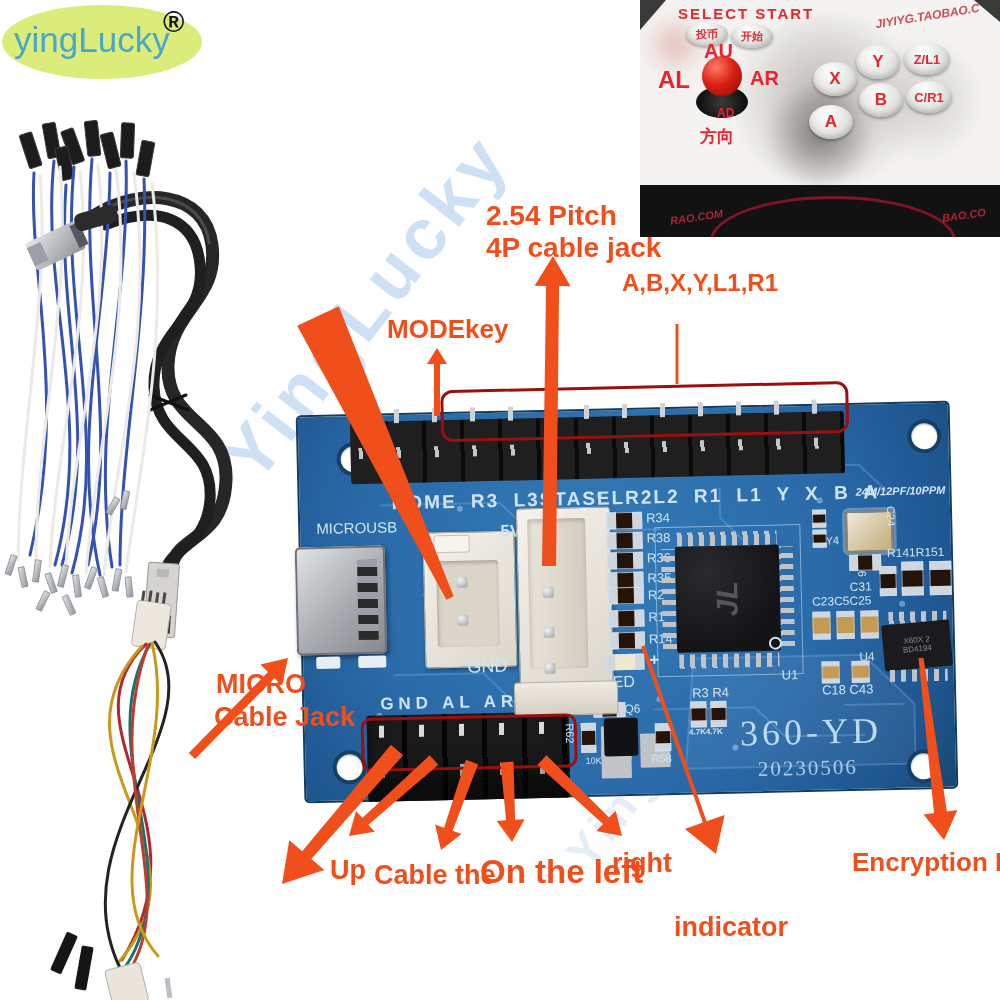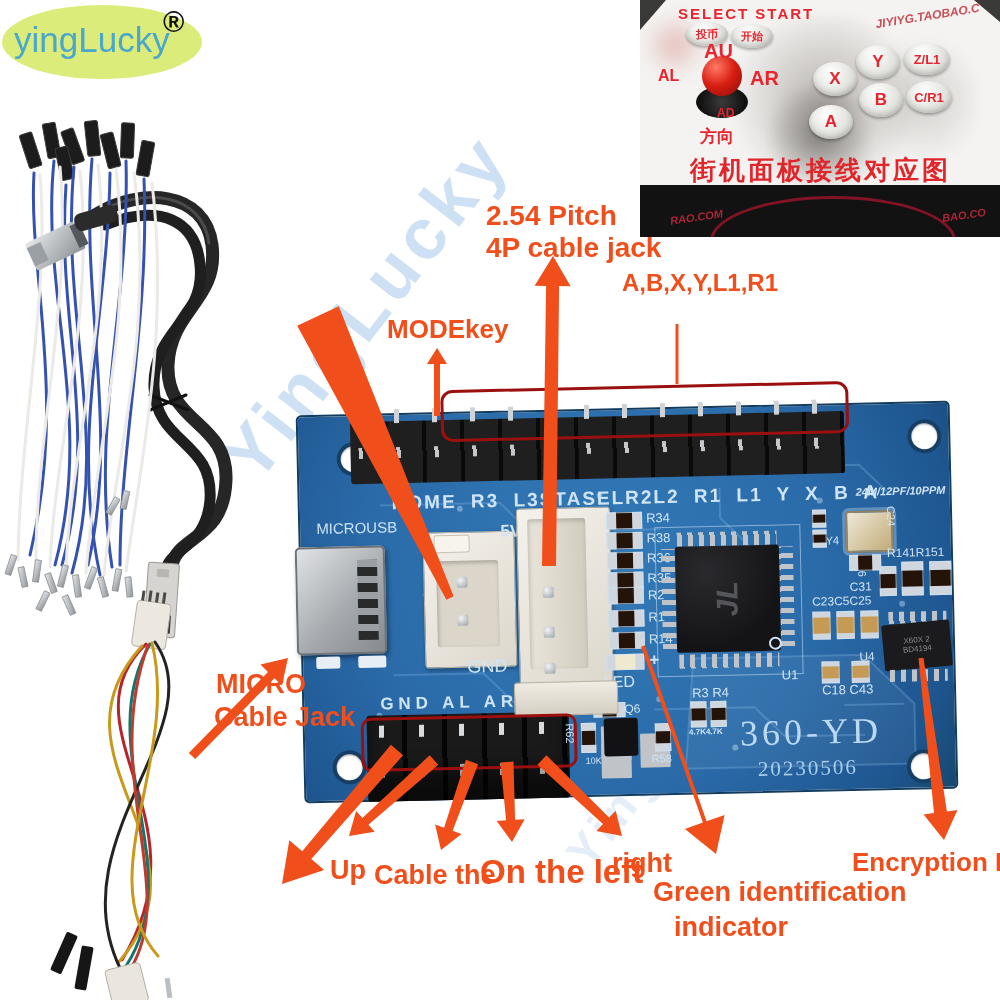--- a/index.html
+++ b/index.html
@@ -175,33 +175,32 @@
     <div class="redlbl" style="left:38px;top:6px;font-size:15px;letter-spacing:2px;">SELECT START</div>
     <div class="redlbl" style="left:235px;top:10px;font-size:12px;font-style:italic;transform:rotate(-9deg);color:rgba(195,35,45,.8);">JIYIYG.TAOBAO.C</div>
 
     <div class="btn" style="left:46px;top:22px;width:42px;height:24px;font-size:11px;">投币</div>
     <div class="btn" style="left:91px;top:24px;width:42px;height:24px;font-size:11px;">开始</div>
 
     <div class="abs" style="left:56px;top:86px;width:52px;height:32px;border-radius:50%;background:radial-gradient(circle,#3a3a3a,#101010 75%);"></div>
     <div class="abs" style="left:62px;top:56px;width:40px;height:40px;border-radius:50%;background:radial-gradient(circle at 35% 28%,#ff7a66,#d81e12 48%,#8a0c07);"></div>
 
     <div class="redlbl" style="left:64px;top:41px;font-size:20px;">AU</div>
-    <div class="redlbl" style="left:18px;top:68px;font-size:16px;">AL</div>
+    <div class="redlbl" style="left:18px;top:68px;font-size:24px;">AL</div>
     <div class="redlbl" style="left:110px;top:68px;font-size:20px;">AR</div>
     <div class="redlbl" style="left:77px;top:107px;font-size:12px;">AD</div>
     <div class="redlbl" style="left:60px;top:128px;font-size:17px;">方向</div>
 
     <div class="btn" style="left:173px;top:62px;width:44px;height:34px;font-size:17px;">X</div>
     <div class="btn" style="left:216px;top:45px;width:44px;height:34px;font-size:17px;">Y</div>
     <div class="btn" style="left:264px;top:43px;width:46px;height:32px;font-size:13px;">Z/L1</div>
     <div class="btn" style="left:169px;top:105px;width:44px;height:34px;font-size:17px;">A</div>
     <div class="btn" style="left:219px;top:83px;width:44px;height:34px;font-size:17px;">B</div>
     <div class="btn" style="left:266px;top:81px;width:46px;height:32px;font-size:13px;">C/R1</div>
 
-    <div class="redlbl" style="left:50px;top:157px;font-size:26px;letter-spacing:3px;color:#e0252b;">街机面板接线对应图</div>
 
     <div class="abs" style="left:0;top:185px;width:360px;height:52px;background:#121212;overflow:hidden;">
       <div class="abs" style="left:70px;top:11px;width:240px;height:84px;border:3px solid rgba(150,20,40,.85);border-radius:50%;"></div>
       <div class="redlbl" style="left:30px;top:27px;font-size:11px;font-style:italic;transform:rotate(-8deg);color:rgba(200,40,60,.85);">RAO.COM</div>
       <div class="redlbl" style="left:302px;top:25px;font-size:11px;font-style:italic;transform:rotate(-8deg);color:rgba(200,40,60,.85);">BAO.CO</div>
     </div>
   </div>
 
   <div id="pcb">
 
@@ -372,17 +371,16 @@
   <div class="ann" style="left:486px;top:201px;font-size:28px;">2.54 Pitch</div>
   <div class="ann" style="left:486px;top:233px;font-size:28px;">4P cable jack</div>
   <div class="ann" style="left:622px;top:270px;font-size:24px;text-align:center;">A,B,X,Y,L1,R1</div>
   <div class="ann" style="left:387px;top:316px;font-size:26px;">MODEkey</div>
   <div class="ann" style="left:216px;top:670px;font-size:27px;">MICRO</div>
   <div class="ann" style="left:214px;top:703px;font-size:27px;">Cable Jack</div>
   <div class="ann" style="left:330px;top:856px;font-size:27px;">Up</div>
   <div class="ann" style="left:374px;top:861px;font-size:27px;">Cable the</div>
   <div class="ann" style="left:480px;top:855px;font-size:33px;">On the left</div>
   <div class="ann" style="left:612px;top:849px;font-size:27px;">right</div>
-  <div class="ann" style="left:653px;top:878px;font-size:27px;">Green identification</div>
   <div class="ann" style="left:656px;top:913px;font-size:27px;margin-left:18px;">indicator</div>
   <div class="ann" style="left:852px;top:849px;font-size:26px;">Encryption IC</div>
 
 </div>
 
 </body></html>

